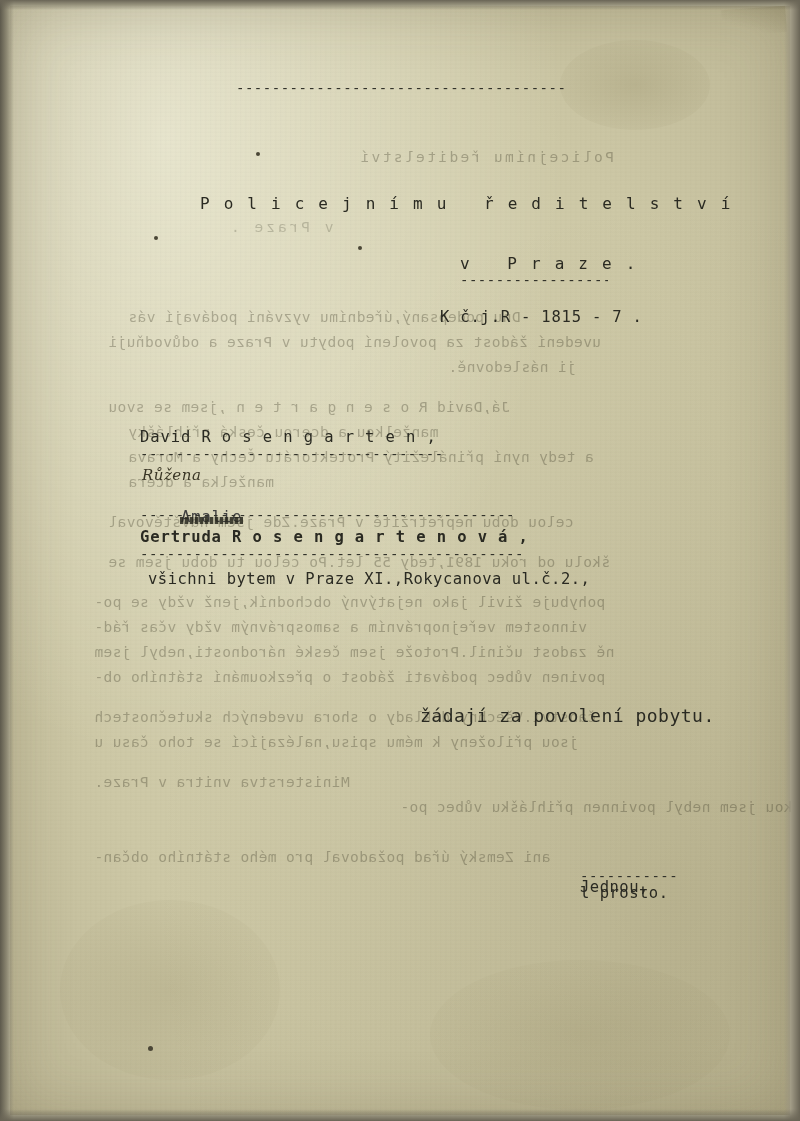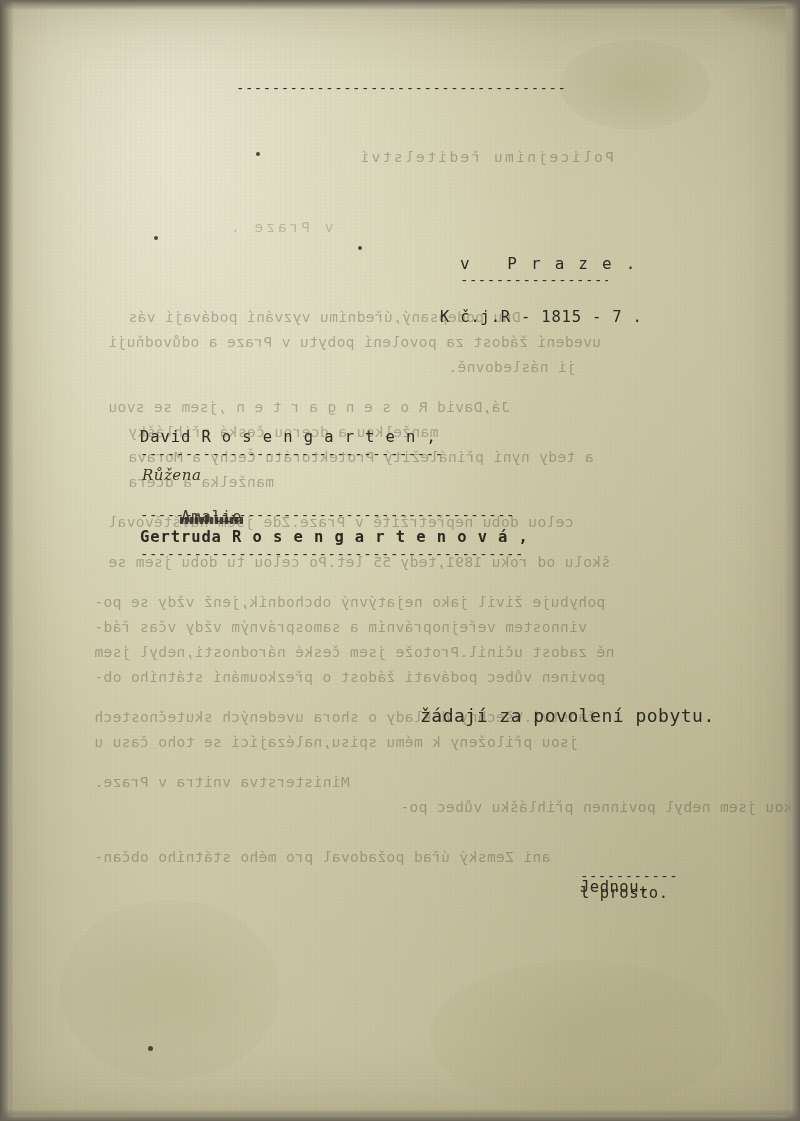--- a/index.html
+++ b/index.html
@@ -158,37 +158,39 @@
   <div class="ghost" style="left:94px;top:668px;">povinen vůbec podávati žádost o přezkoumání státního ob-</div>
   <div class="ghost" style="left:94px;top:708px;">čanství.Všechny doklady o shora uvedených skutečnostech</div>
   <div class="ghost" style="left:94px;top:733px;">jsou přiloženy k mému spisu,nalézající se toho času u</div>
   <div class="ghost" style="left:94px;top:773px;">Ministerstva vnitra v Praze.</div>
   <div class="ghost" style="left:400px;top:798px;">Velikou jsem nebyl povinnen přihlášku vůbec po-</div>
   <div class="ghost" style="left:94px;top:848px;">ani Zemský úřad požadoval pro mého státního občan-</div>
   <div class="ghost" style="left:80px;top:873px;"></div>
 
   <div class="ul" style="left:236px;top:80px;width:328px;">-------------------------------------------</div>
 
+  <div class="tw wide" style="left:200px;top:194px;font-size:16px;letter-spacing:2.2px;">P o l i c e j n í m u   ř e d i t e l s t v í</div>
   <div class="tw wide" style="left:460px;top:254px;font-size:16px;letter-spacing:2.2px;">v   P r a z e .</div>
   <div class="ul" style="left:460px;top:272px;width:148px;">-------------------------------------------</div>
 
   <div class="tw" style="left:440px;top:308px;font-size:15.5px;letter-spacing:0.8px;">K č.j.R - 1815 - 7 .</div>
 
   <div class="tw" style="left:140px;top:428px;font-size:15.5px;letter-spacing:0.9px;">David R o s e n g a r t e n ,</div>
   <div class="ul" style="left:140px;top:446px;width:306px;">-------------------------------------------</div>
 
   <div class="hand" style="left:142px;top:466px;font-style:italic;">Růžena</div>
   <div class="tw" style="left:140px;top:489px;font-size:15.5px;letter-spacing:0.9px;">
     <span class="struck">Amalie</span>
   </div>
   <div class="ul" style="left:140px;top:507px;width:372px;">-------------------------------------------</div>
 
   <div class="tw" style="left:140px;top:528px;font-size:15.5px;letter-spacing:0.9px;font-weight:bold;">Gertruda R o s e n g a r t e n o v á ,</div>
   <div class="ul" style="left:140px;top:546px;width:394px;">-------------------------------------------</div>
 
+  <div class="tw" style="left:148px;top:570px;font-size:15.5px;letter-spacing:0.5px;">všichni bytem v Praze XI.,Rokycanova ul.č.2.,</div>
 
   <div class="tw" style="left:420px;top:705px;font-size:18px;letter-spacing:0.5px;">žádají za povolení pobytu.</div>
 
   <div class="tw" style="left:580px;top:850px;font-size:15.5px;letter-spacing:0.5px;margin-top:28px;">Jednou,</div>
   <div class="ul" style="left:580px;top:868px;width:96px;">-------------------------------------------</div>
   <div class="tw" style="left:580px;top:884px;font-size:15.5px;letter-spacing:0.5px;">l prosto.</div>
 
   <div class="stain" style="left:256px;top:152px;width:4px;height:4px;background:#4a4636;"></div>
   <div class="stain" style="left:154px;top:236px;width:4px;height:4px;background:#4a4636;"></div>
   <div class="stain" style="left:358px;top:246px;width:4px;height:4px;background:#4a4636;"></div>

